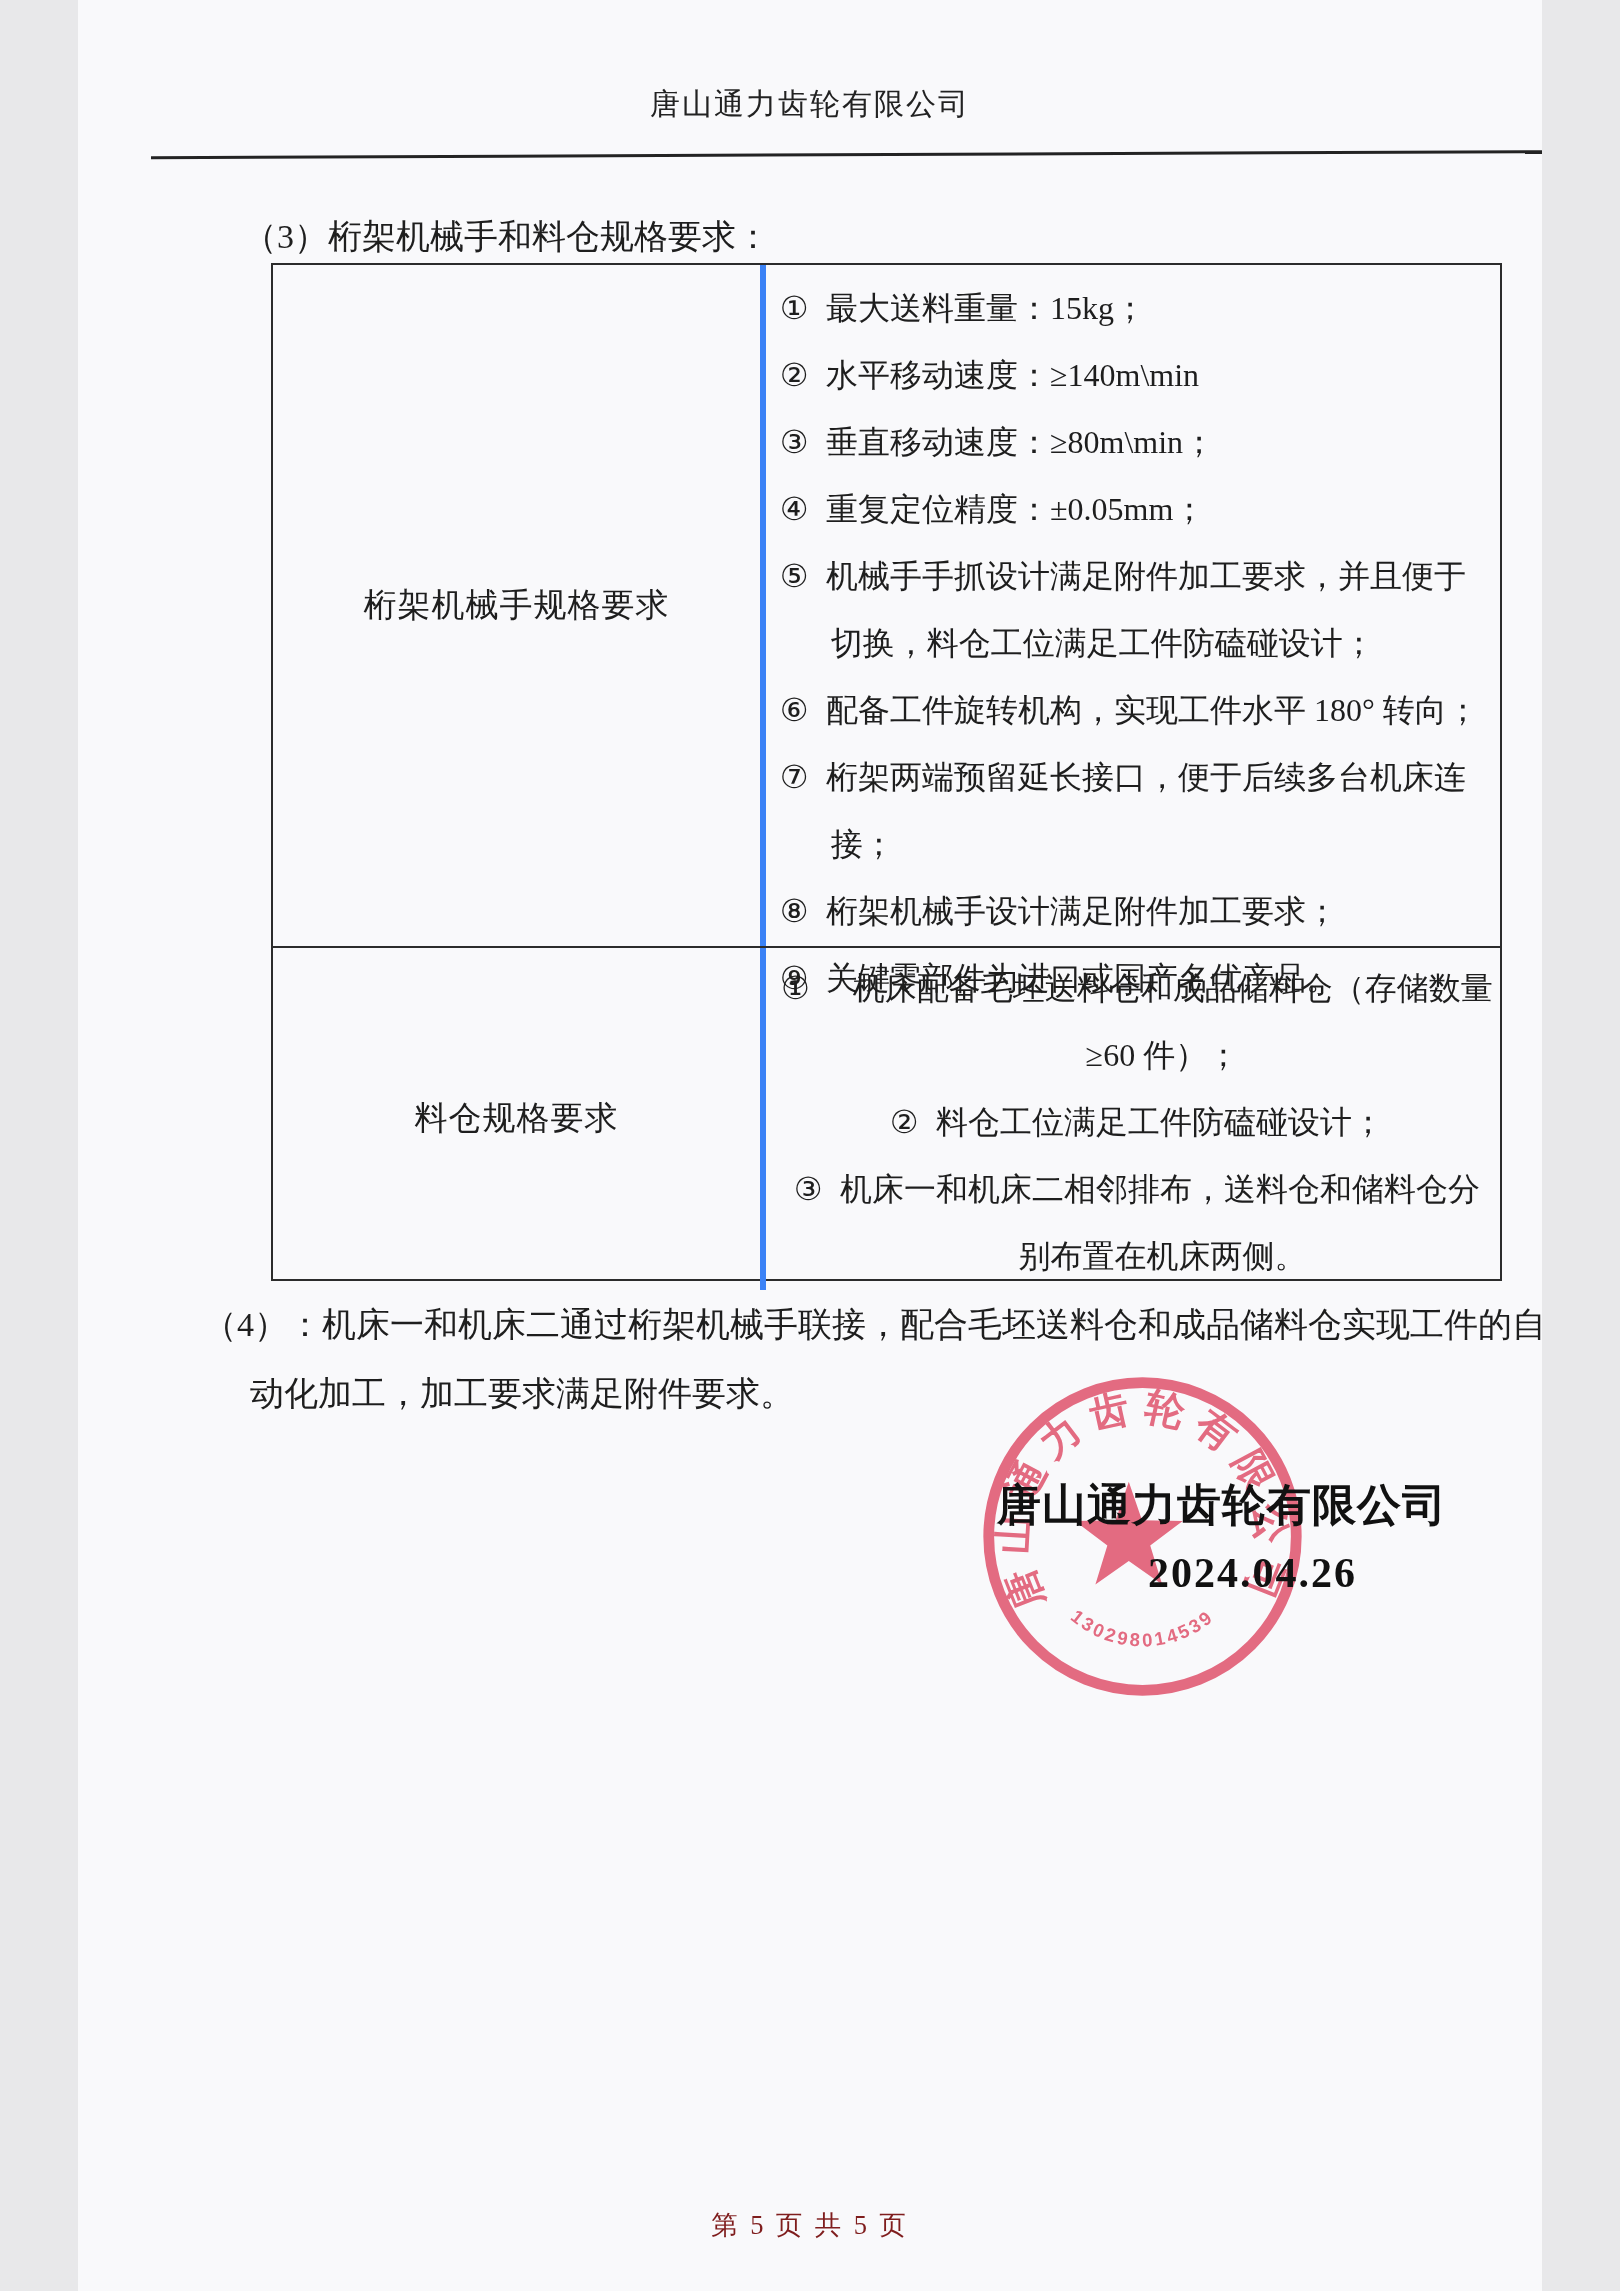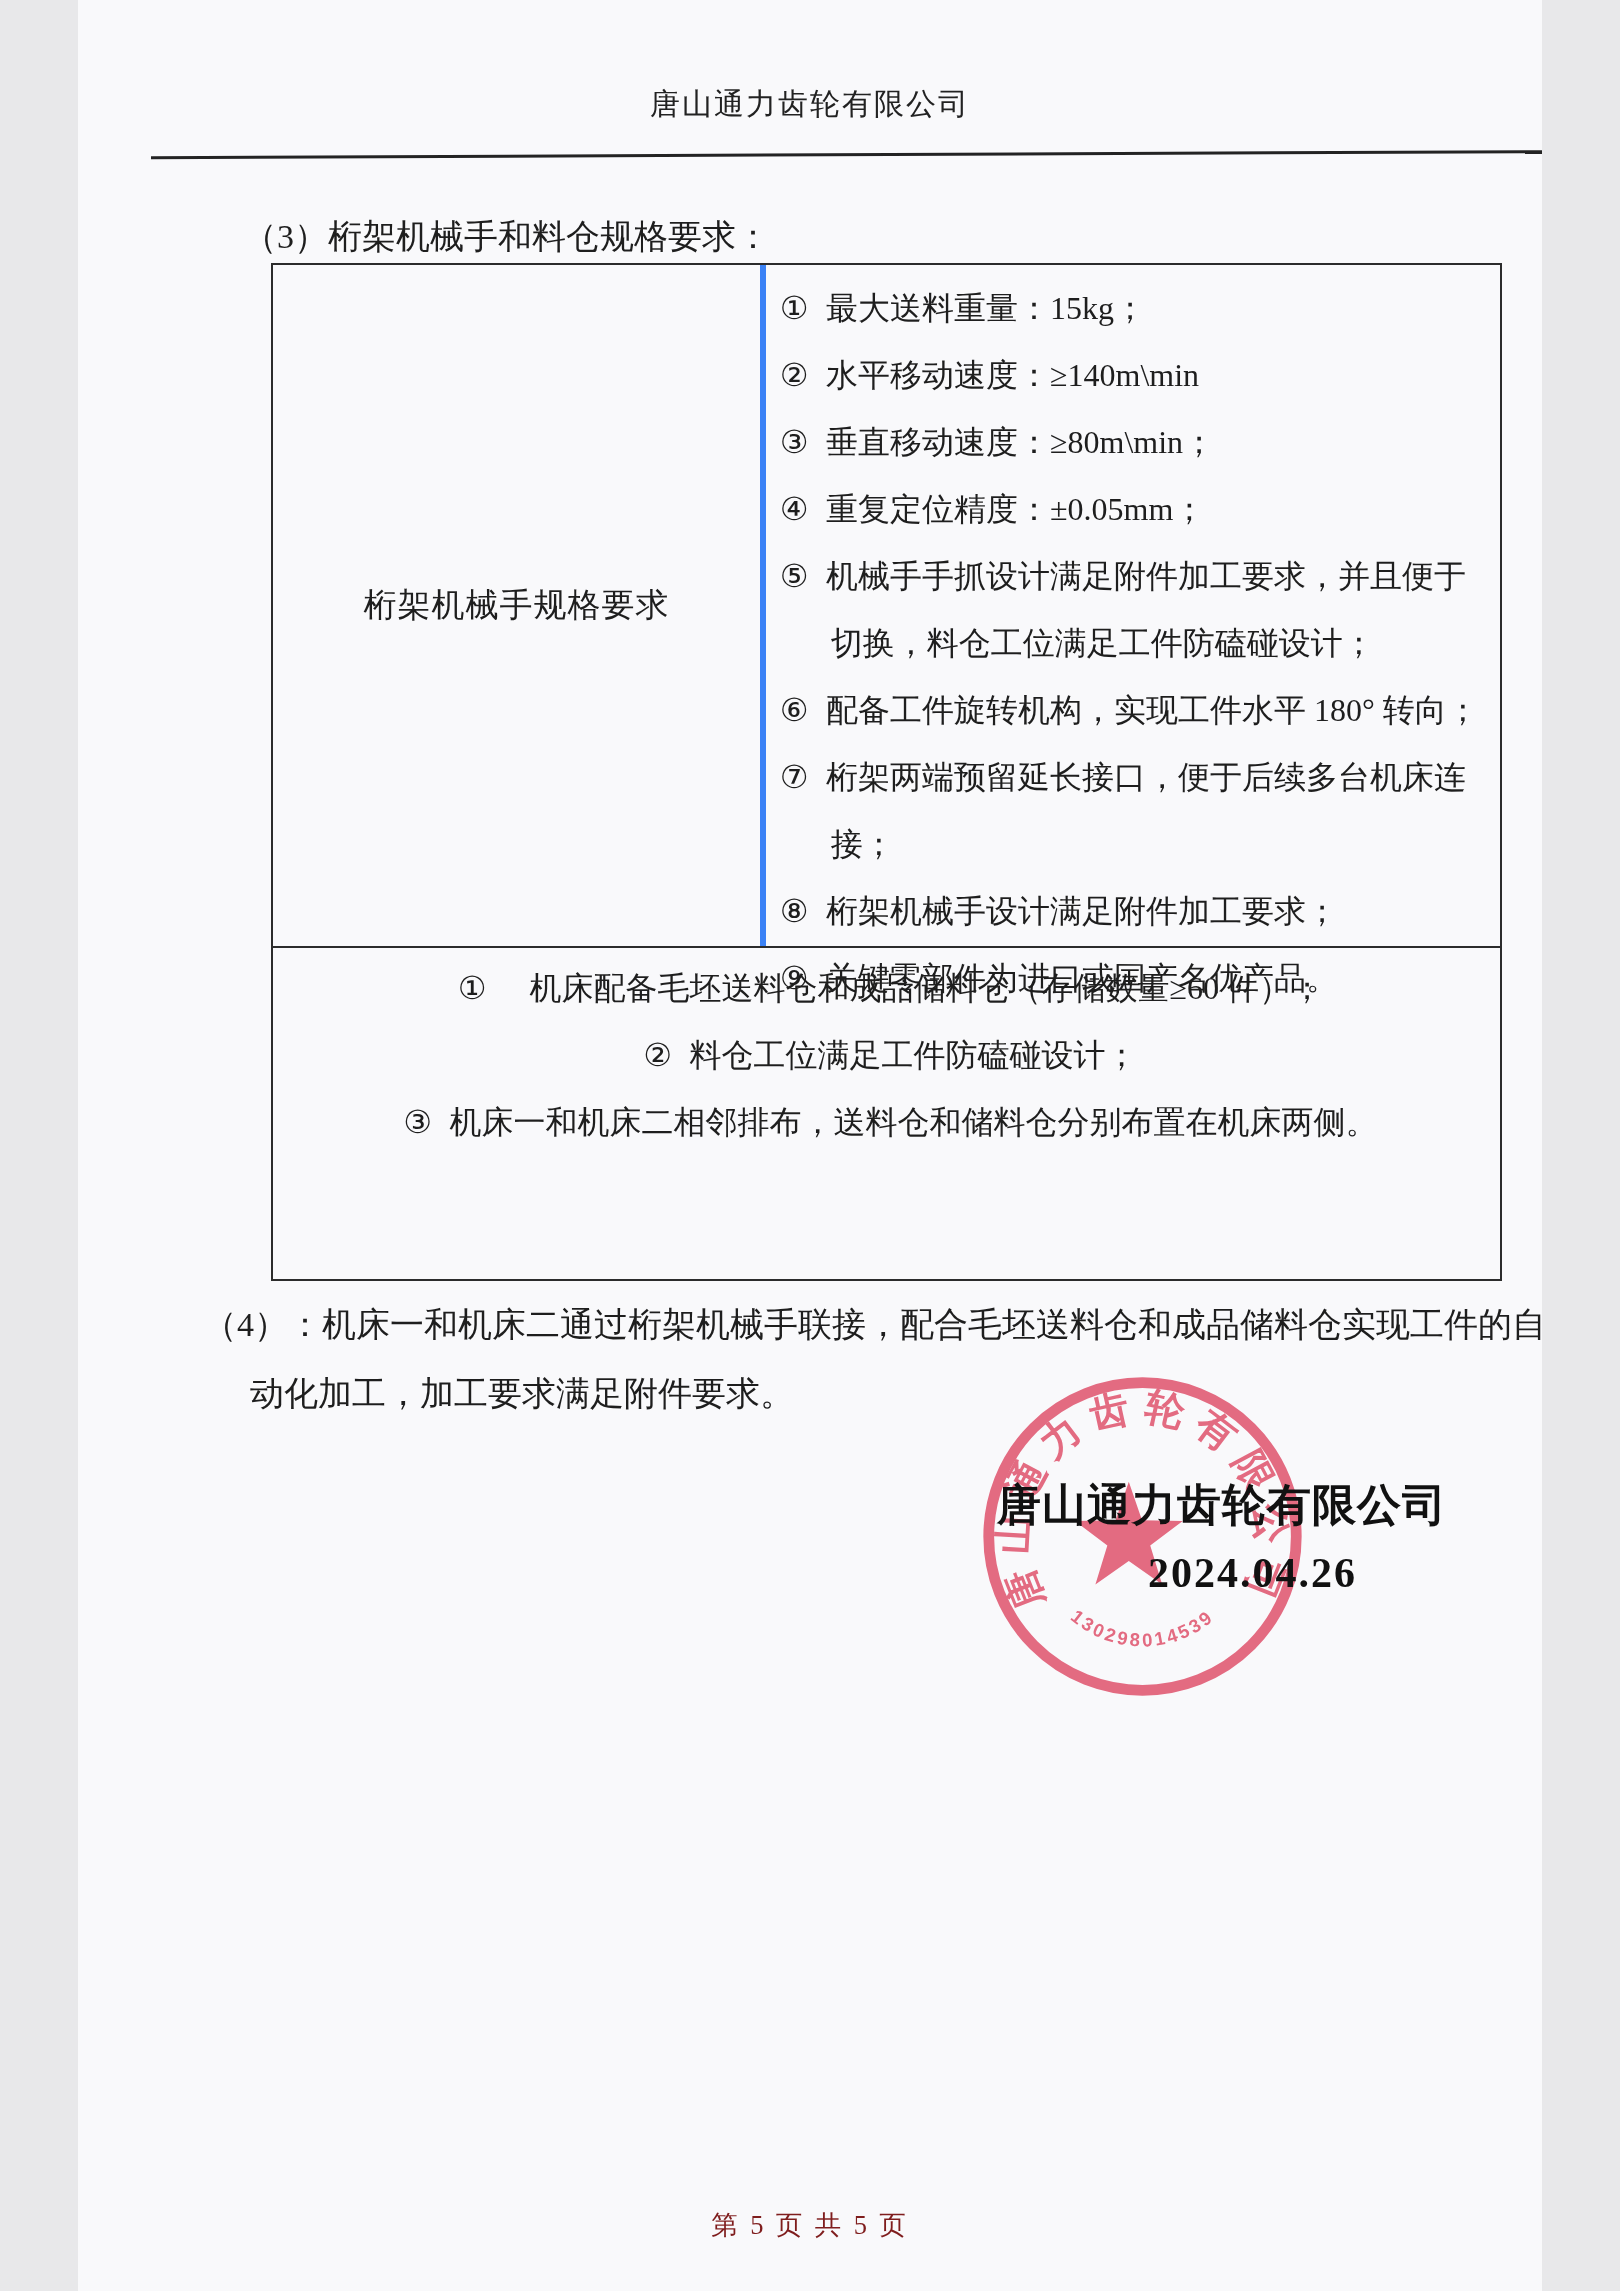--- a/index.html
+++ b/index.html
@@ -97,20 +97,21 @@
         <div class="req-item"><span class="marker">③</span><span>垂直移动速度：≥80m\min；</span></div>
         <div class="req-item"><span class="marker">④</span><span>重复定位精度：±0.05mm；</span></div>
         <div class="req-item"><span class="marker">⑤</span><span>机械手手抓设计满足附件加工要求，并且便于切换，料仓工位满足工件防磕碰设计；</span></div>
         <div class="req-item"><span class="marker">⑥</span><span>配备工件旋转机构，实现工件水平 180° 转向；</span></div>
         <div class="req-item"><span class="marker">⑦</span><span>桁架两端预留延长接口，便于后续多台机床连接；</span></div>
         <div class="req-item"><span class="marker">⑧</span><span>桁架机械手设计满足附件加工要求；</span></div>
         <div class="req-item"><span class="marker">⑨</span><span>关键零部件为进口或国产名优产品。</span></div>
       </div>
     </div>
     <div class="trow trow2">
+      <div class="tcell-label">料仓规格要求</div>
       <div class="tcell-items">
         <div class="req-item"><span class="marker wide-gap">①</span><span>机床配备毛坯送料仓和成品储料仓（存储数量≥60 件）；</span></div>
         <div class="req-item"><span class="marker">②</span><span>料仓工位满足工件防磕碰设计；</span></div>
         <div class="req-item"><span class="marker">③</span><span>机床一和机床二相邻排布，送料仓和储料仓分别布置在机床两侧。</span></div>
       </div>
     </div>
   </div>
 
   <div class="sec4">
     <div class="sec4-line1">（4）：机床一和机床二通过桁架机械手联接，配合毛坯送料仓和成品储料仓实现工件的自</div>

